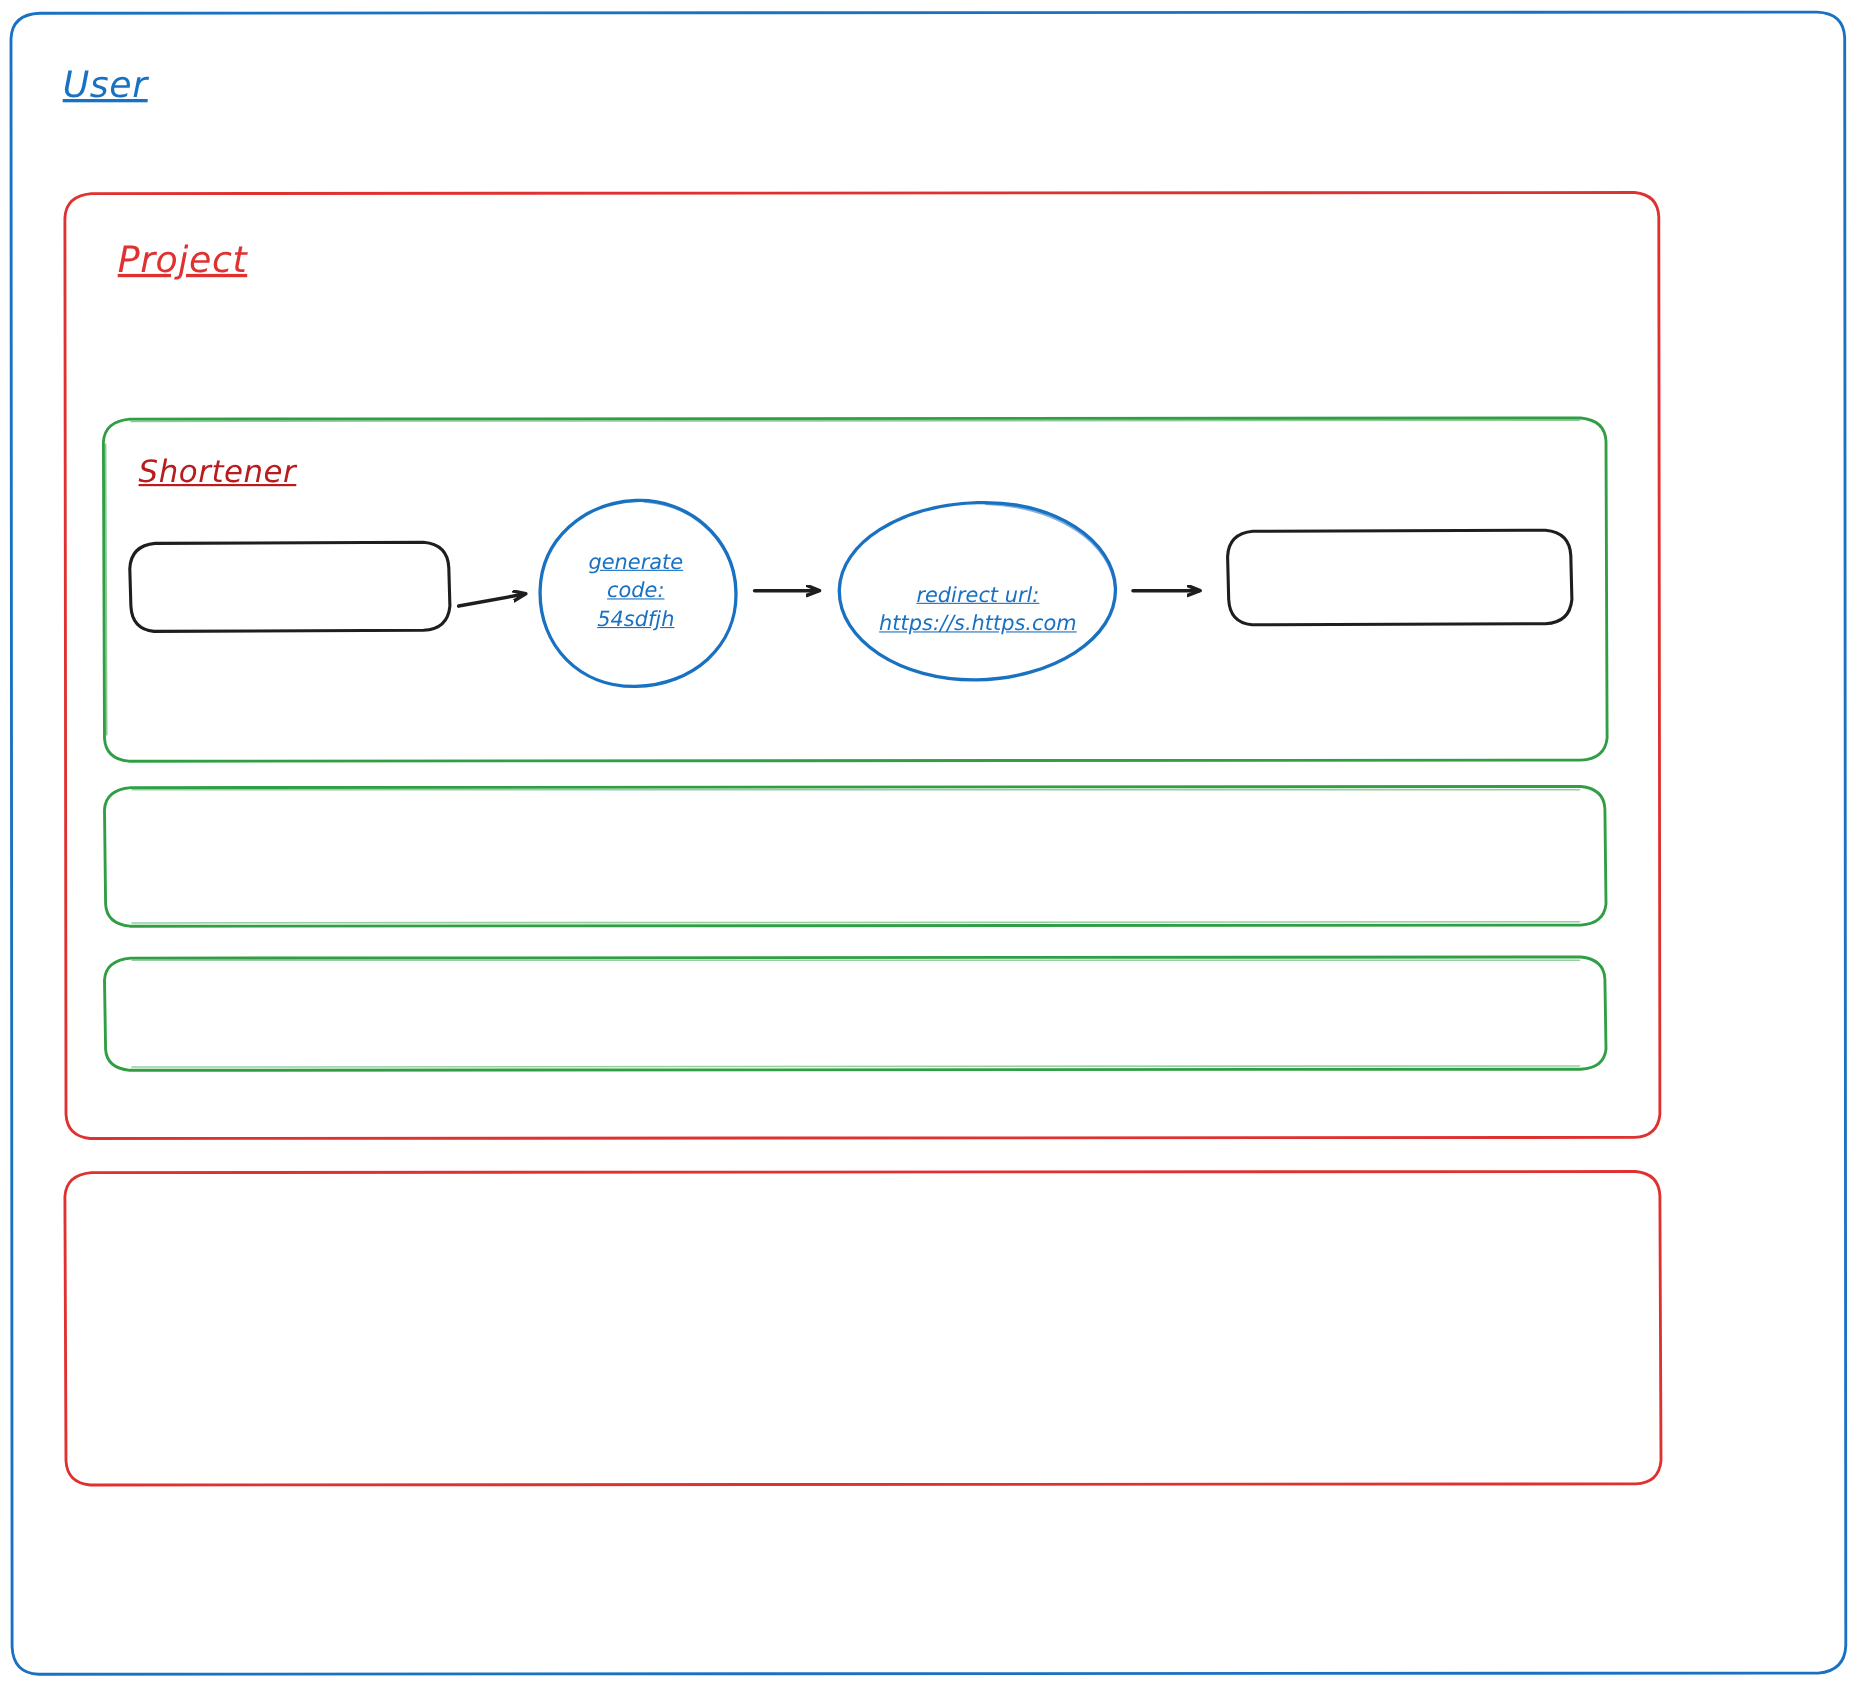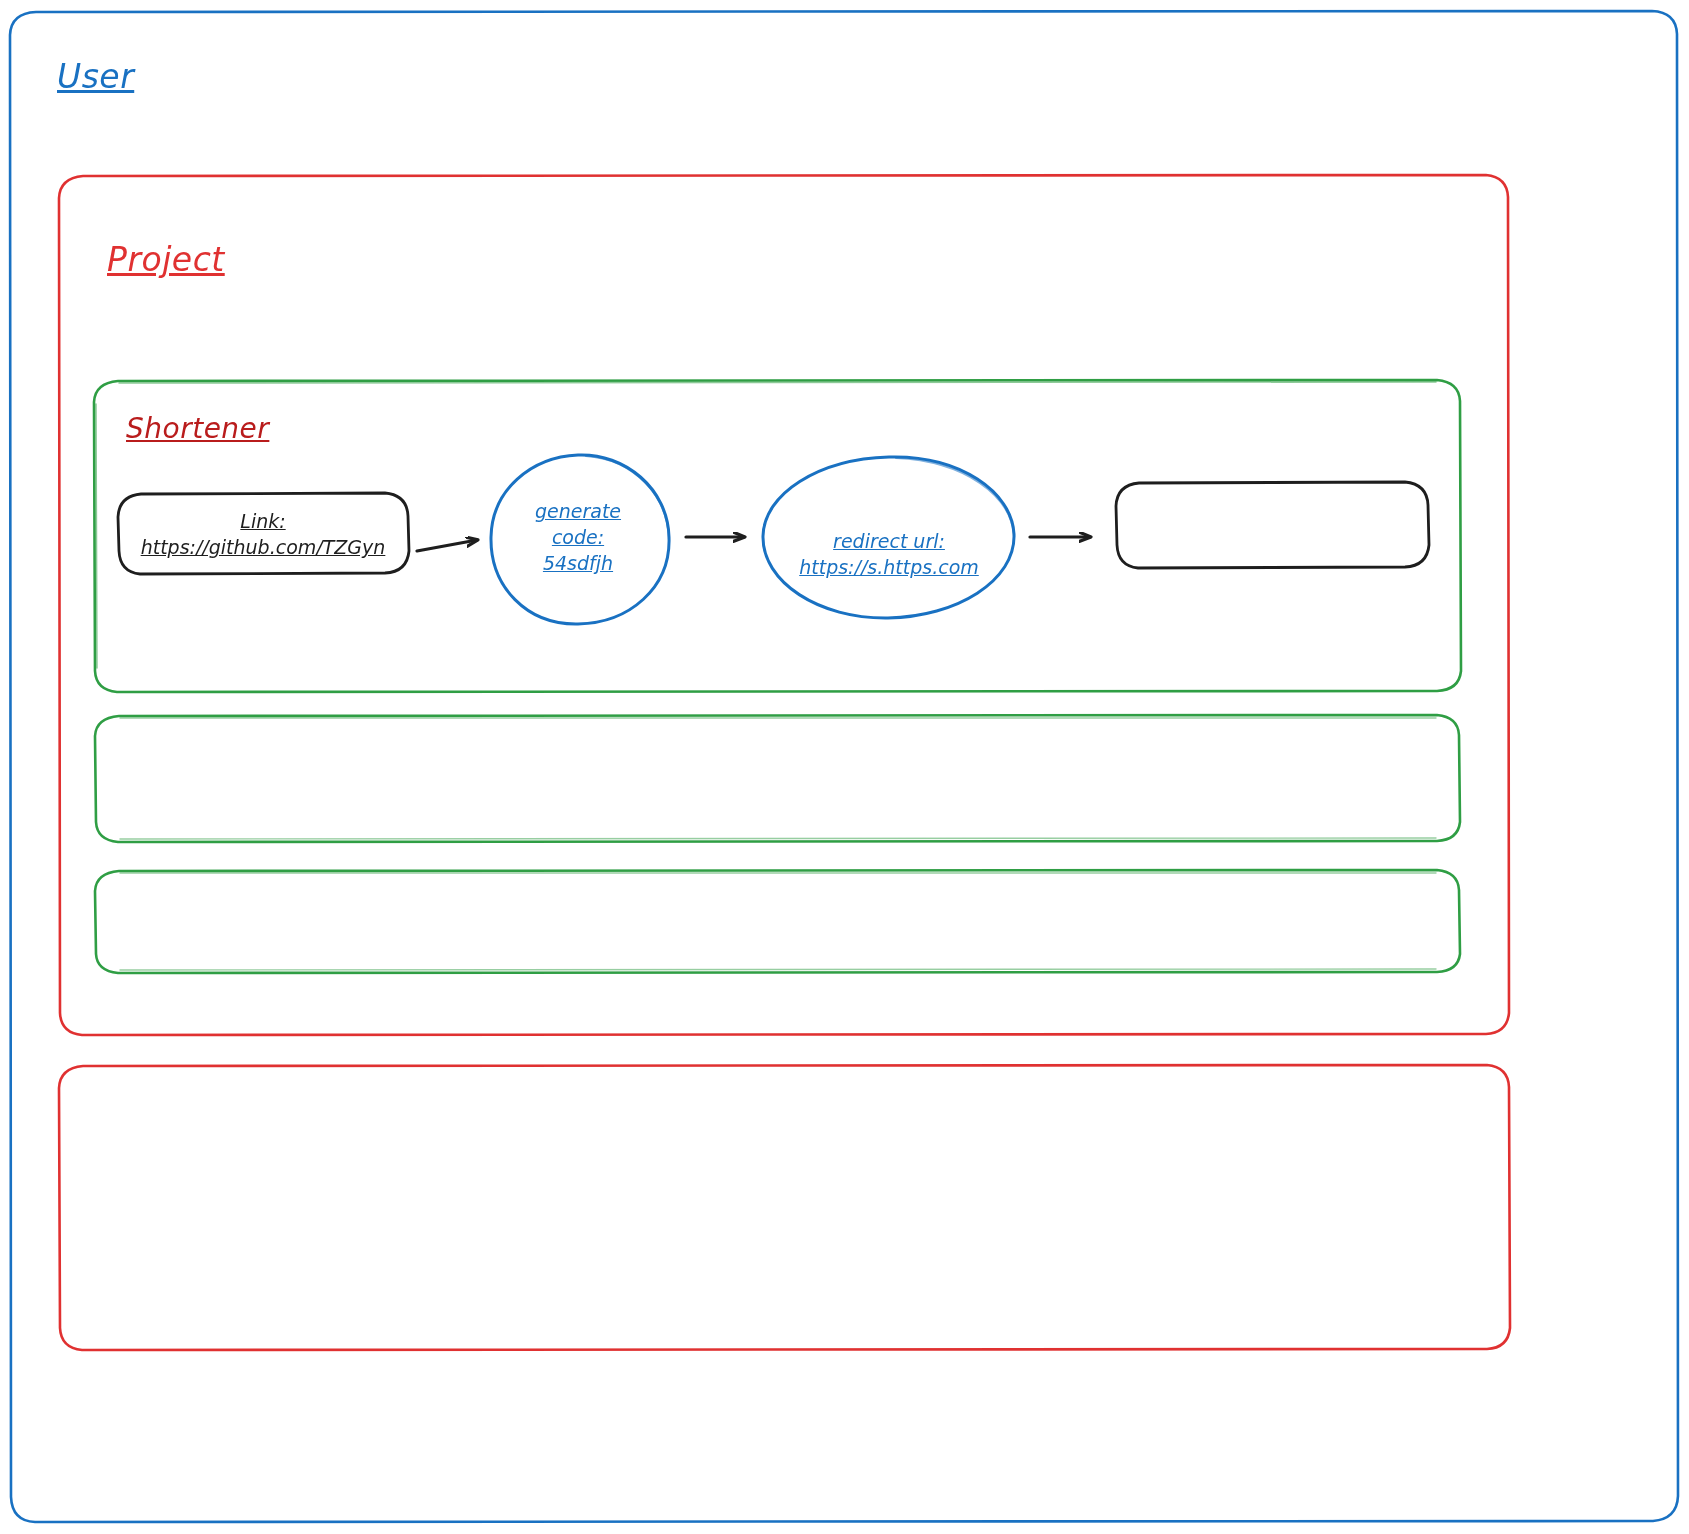--- a/index.html
+++ b/index.html
@@ -41,21 +41,20 @@
     font-size: 33px;
     color: #1971c2;
     letter-spacing: 0.5px;
   }
   .title-project {
     left: 107px;
     top: 216px;
     font-size: 33px;
     color: #e03131;
     letter-spacing: 0.5px;
-    margin-top: 24px;
   }
   .title-shortener {
     left: 126px;
     top: 412px;
     font-size: 28px;
     color: #b91c1c;
     letter-spacing: 0.5px;
   }
   
   .nodetext {
@@ -175,24 +174,20 @@
                L 1138,568 Q 1118,566 1117,545 L 1116,506 Q 1117,485 1139,483 Z" fill="none" stroke="#1e1e1e" stroke-width="2.8" stroke-linecap="round" stroke-linejoin="round"></path>
     </g>
   </svg>
 
   <div class="lbl hand title-user">User</div>
 
   <div class="lbl hand title-project">Project</div>
 
   <div class="lbl hand title-shortener">Shortener</div>
 
-  <div class="nodetext hand node-link">
-    <span>Link:</span>
-    <span>https://github.com/TZGyn</span>
-  </div>
 
   <div class="nodetext hand node-generate">
     <span>generate</span>
     <span>code:</span>
     <span>54sdfjh</span>
   </div>
 
   <div class="nodetext hand node-redirect">
     <span>redirect url:</span>
     <span>https://s.https.com</span>

